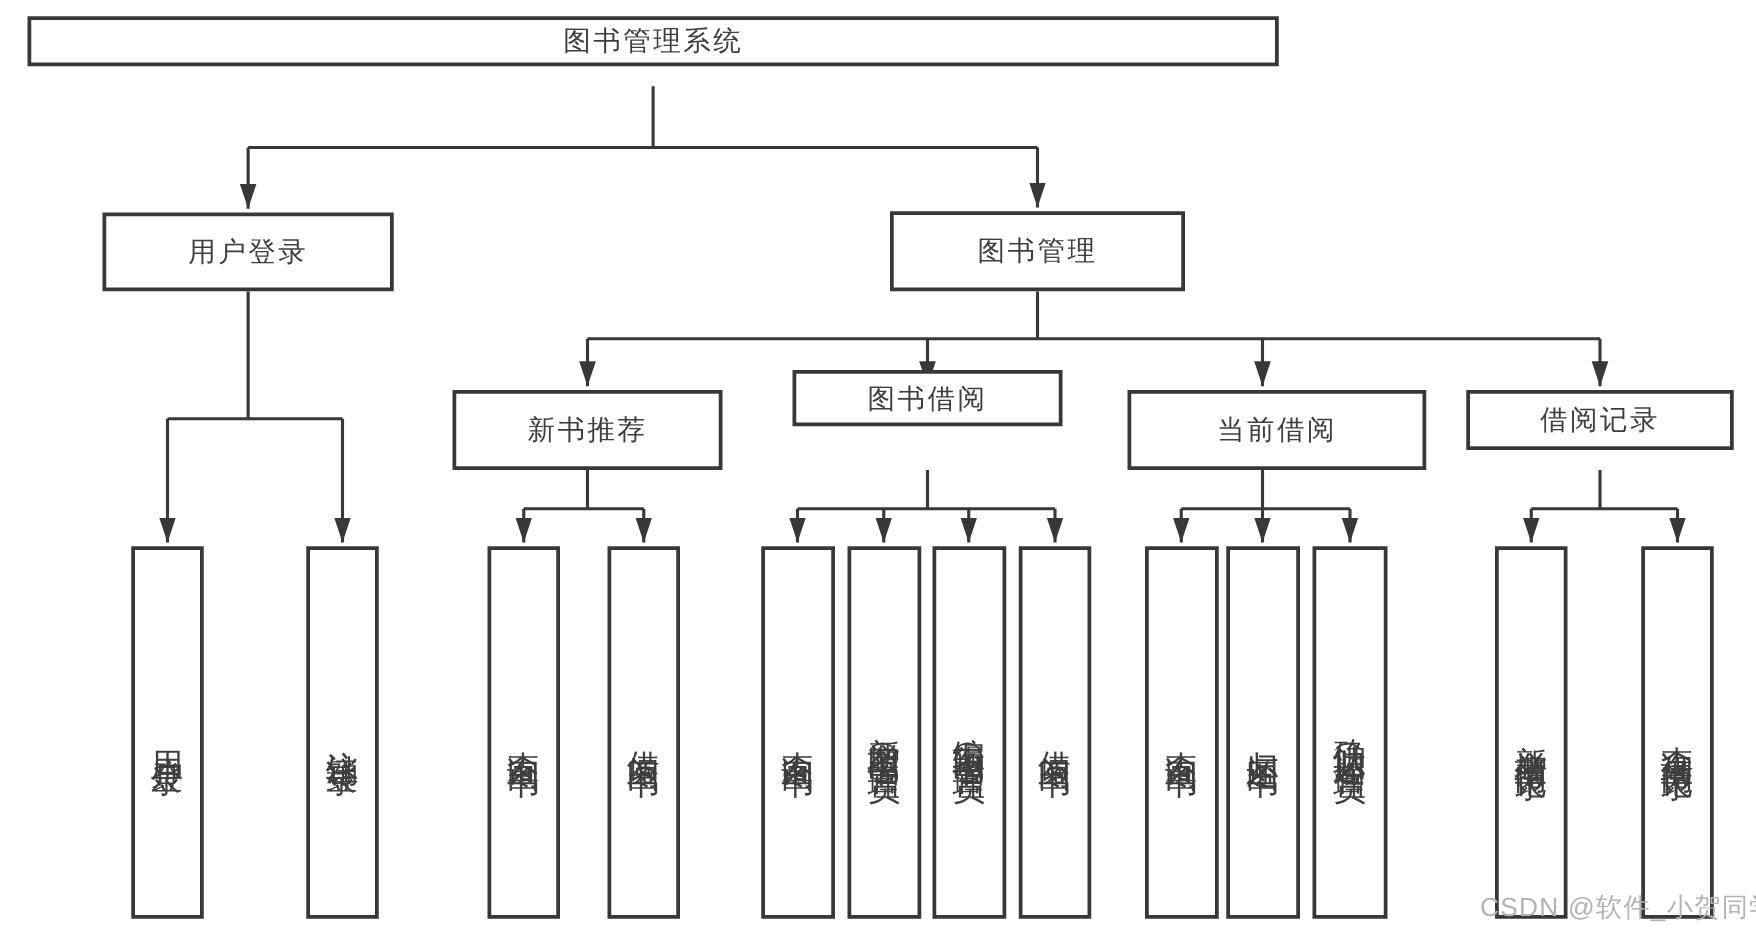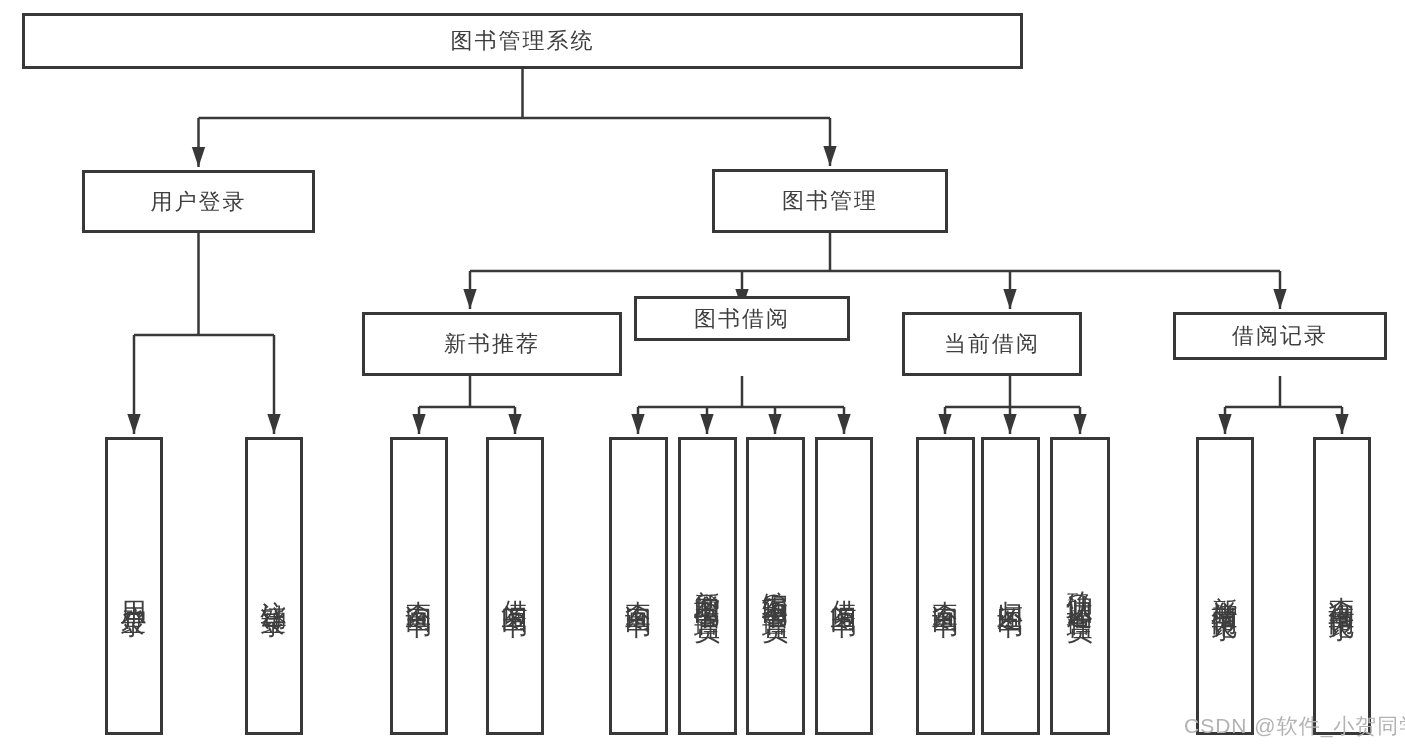--- a/index.html
+++ b/index.html
@@ -72,38 +72,38 @@
       <path d="M945,407 V434" marker-end="url(#arrow)"></path>
       <path d="M1010,407 V434" marker-end="url(#arrow)"></path>
       <path d="M1080,407 V434" marker-end="url(#arrow)"></path>
 
       <path d="M1280,376 V407 M1225,407 H1342"></path>
       <path d="M1225,407 V434" marker-end="url(#arrow)"></path>
       <path d="M1342,407 V434" marker-end="url(#arrow)"></path>
     </g>
   </svg>
 
-  <div class="box" style="left:22px;top:13px;width:1001px;height:56px;">
+  <div class="box" style="left:22px;top:13px;width:1001px;height:40px;">
     <span class="hlabel">图书管理系统</span>
   </div>
 
   <div class="box" style="left:82px;top:170px;width:233px;height:63px;">
     <span class="hlabel">用户登录</span>
   </div>
   <div class="box" style="left:712px;top:169px;width:236px;height:64px;text-align:center;">
     <span class="hlabel">图书管理</span>
   </div>
 
-  <div class="box" style="left:362px;top:312px;width:260px;height:64px;">
+  <div class="box" style="left:362px;top:312px;width:216px;height:64px;">
     <span class="hlabel">新书推荐</span>
   </div>
   <div class="box" style="left:634px;top:296px;width:216px;height:45px;">
     <span class="hlabel">图书借阅</span>
   </div>
-  <div class="box" style="left:902px;top:312px;width:180px;height:64px;">
+  <div class="box" style="left:902px;top:312px;width:239px;height:64px;">
     <span class="hlabel">当前借阅</span>
   </div>
   <div class="box" style="left:1173px;top:312px;width:214px;height:48px;">
     <span class="hlabel">借阅记录</span>
   </div>
 
   <div class="box leaf" style="left:105px;top:437px;width:58px;height:298px;">
     <span class="vlabel">用户登录</span>
   </div>
   <div class="box leaf" style="left:245px;top:437px;width:58px;height:298px;">

